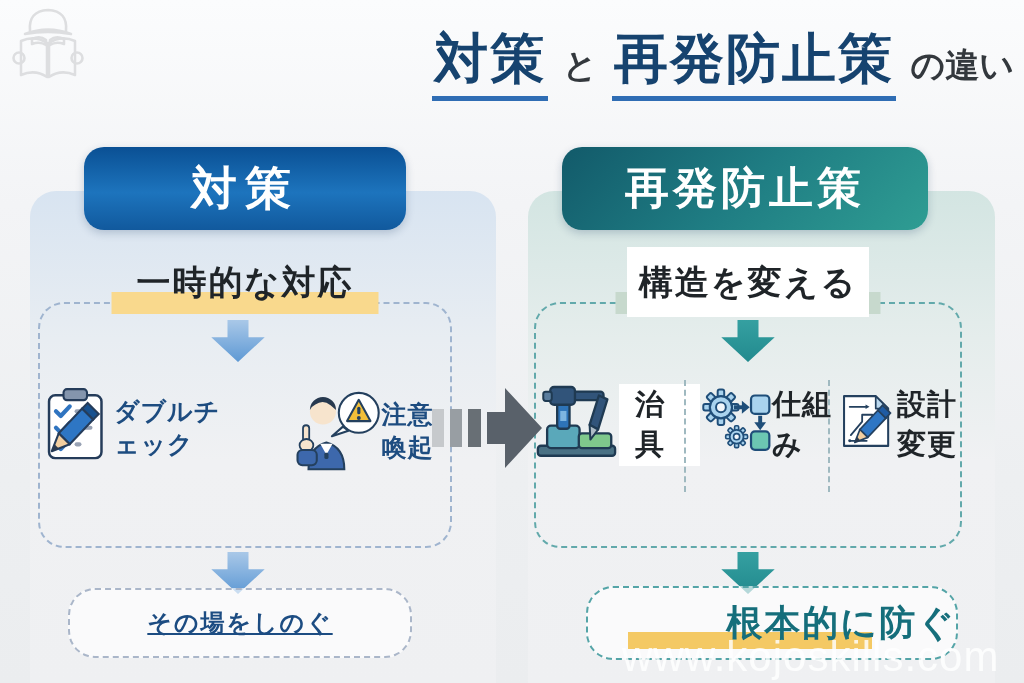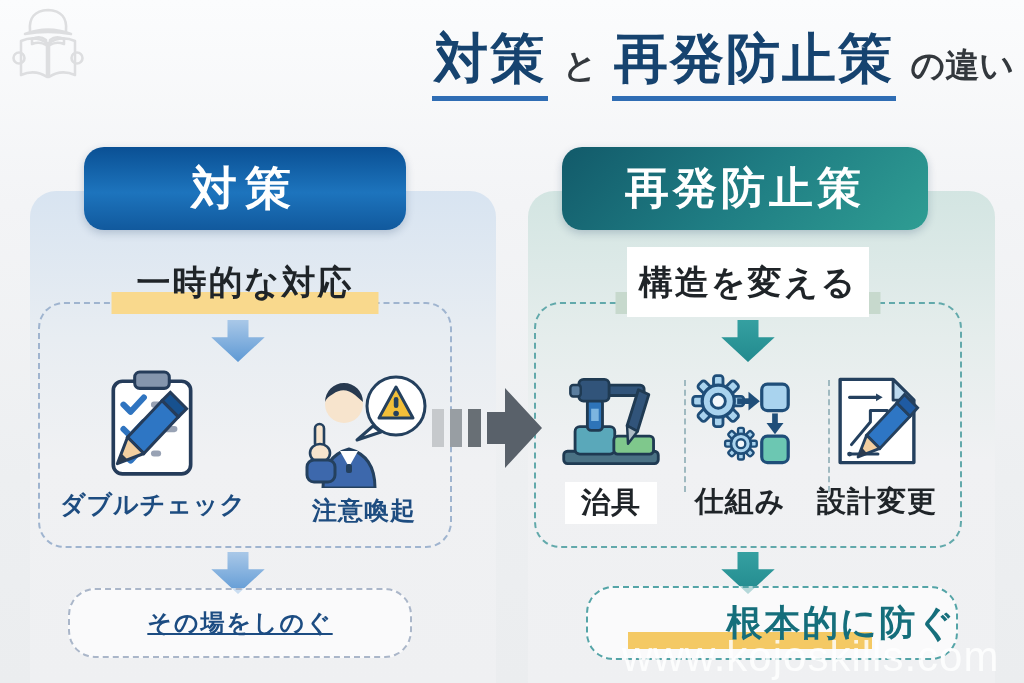--- a/index.html
+++ b/index.html
@@ -41,21 +41,21 @@
   
   .dashedbox{ position:absolute; top:302px; height:246px; border-radius:26px; z-index:2;}
   .dashed-left{ left:38px; width:414px; border:2px dashed #9fb4cf;}
   .dashed-right{ left:534px; width:428px; border:2px dashed #62a9ab;}
   
   .arr{ position:absolute; width:58px; height:42px; z-index:4;}
   
   .icons-row{ position:absolute; top:368px; display:flex; justify-content:center; align-items:flex-start; z-index:3;}
   .icons-left{ left:38px; width:414px; gap:52px;}
   .icons-right{ left:534px; width:428px; justify-content:space-evenly;}
-  .icon-cell{ display:flex; flex-direction:column; align-items:center;}
+  .icon-cell{ display:flex; flex-direction:row; align-items:center;}
   .lbl-navy{ margin-top:6px; font-size:25px; font-weight:800; color:#1d4c80; letter-spacing:1px;}
   .lbl-dark{ margin-top:8px; font-size:29px; font-weight:800; color:#1f2428; letter-spacing:1px;}
   .lbl-whitebg{ background:#ffffff; padding:1px 16px;}
   .vdiv{ position:absolute; top:380px; height:112px; width:0; border-left:2px dashed #9fb9c0; z-index:3;}
   
   .conc{ position:absolute; border-radius:27px; z-index:4; display:flex; align-items:center; justify-content:center;
     background:rgba(255,255,255,.66);}
   .conc-left{ left:68px; top:588px; width:344px; height:70px; border:2px dashed #aab6c9;}
   .conc-left .ctxt{ font-size:24px; font-weight:800; color:#1c4c82; letter-spacing:2px;text-decoration:underline;}
   .conc-right{ left:586px; top:586px; width:372px; height:74px; border:2px dashed #54a4a7;justify-content:flex-end;}

